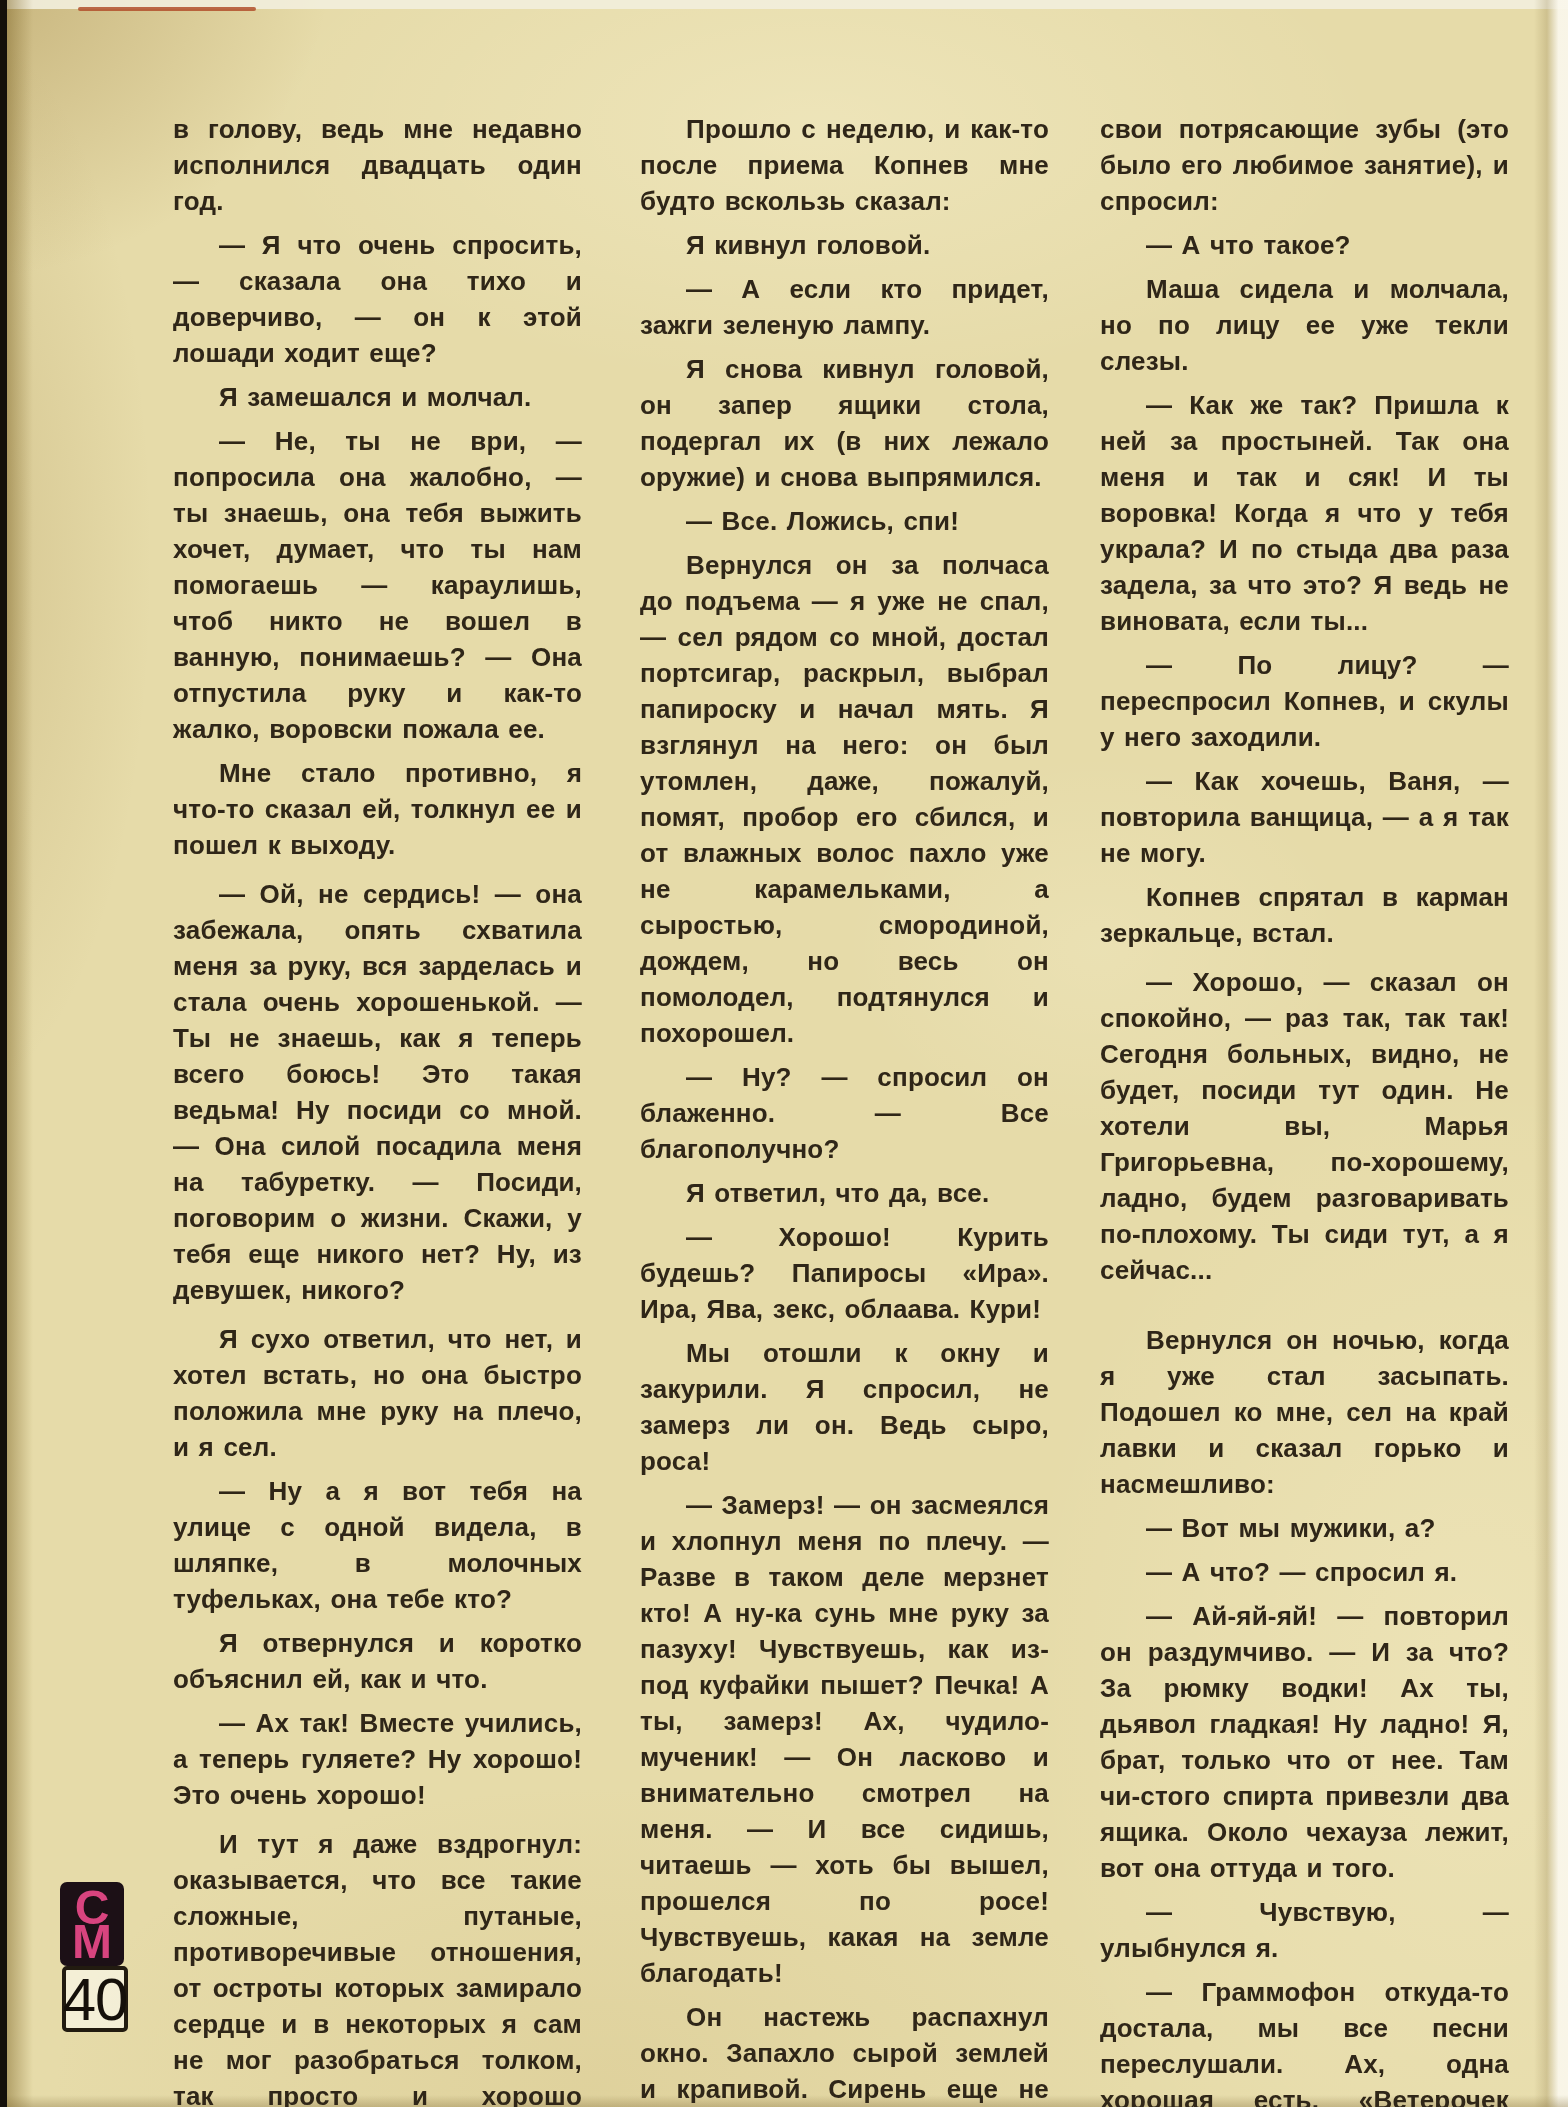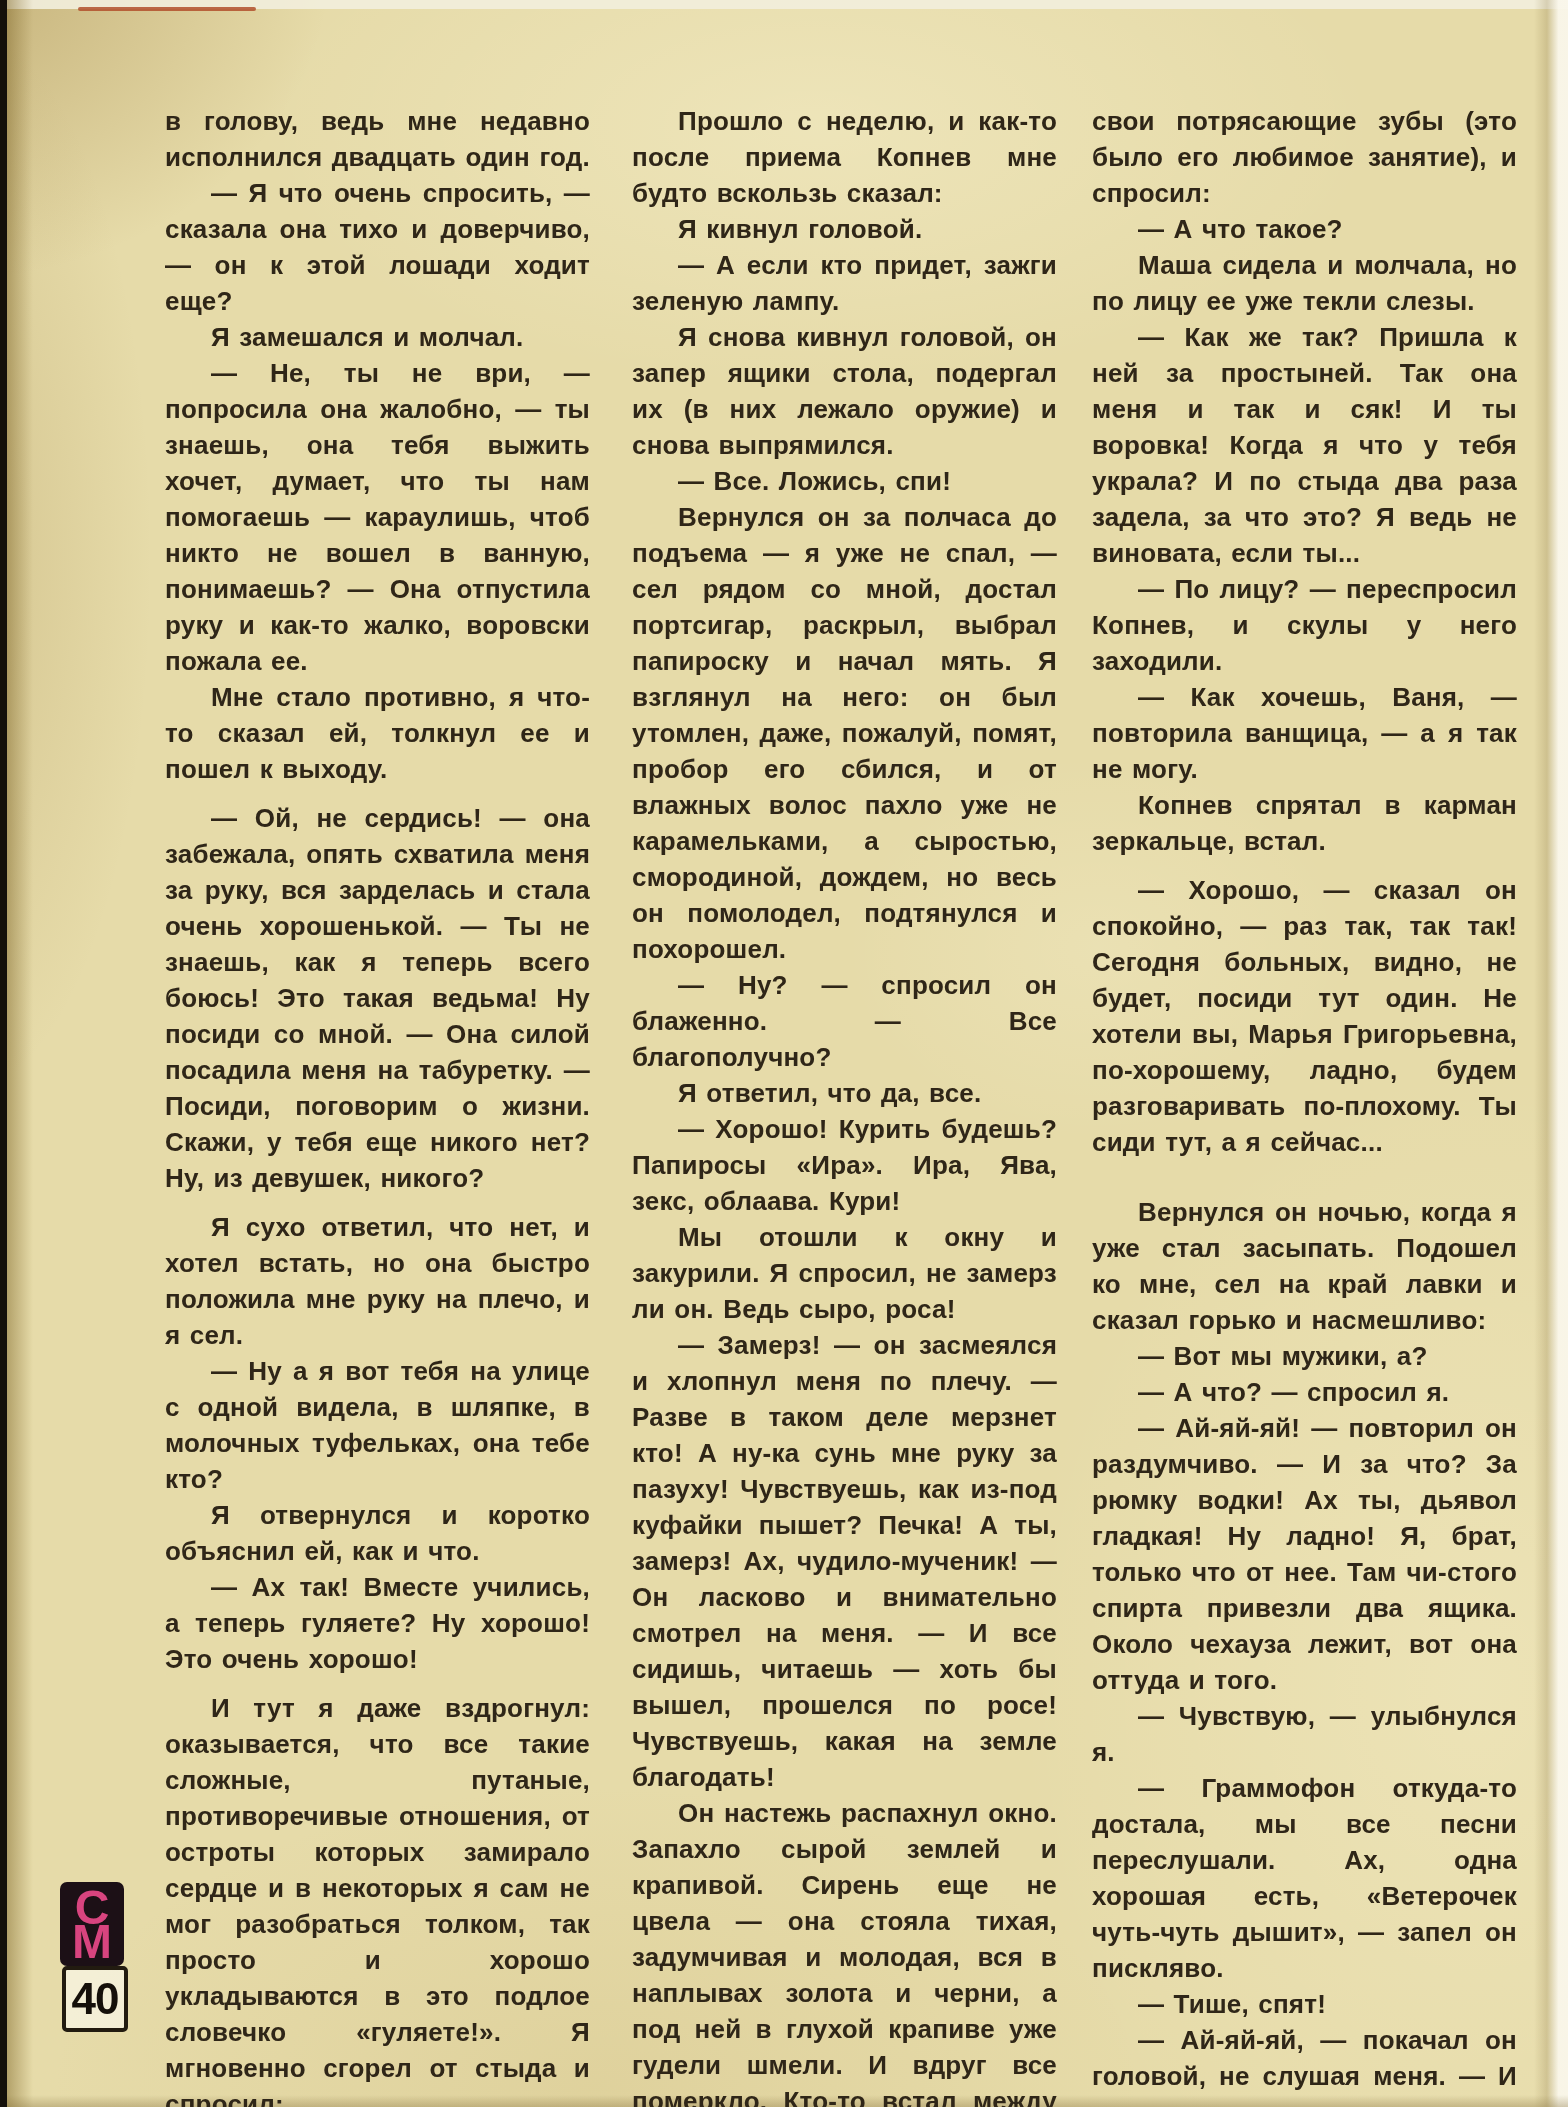--- a/index.html
+++ b/index.html
@@ -33,42 +33,42 @@
   
   .col{
     position:absolute;top:103px;width:425px;
     color:#2f2618;
     font-size:26px;font-weight:bold;line-height:36px;
     text-align:justify;letter-spacing:0.2px;word-spacing:2px;
   }
   .col-1{left:165px;}
   .col-2{left:632px;}
   .col-3{left:1092px;}
-  .col p{margin:0;padding:0;}
+  .col p{margin:8px;padding:0;}
   .col p.ind{text-indent:46px;}
   .col p.gap-sm{margin-top:13px;}
   .col p.gap-lg{margin-top:34px;}
 
   
   .logo{
     position:absolute;left:60px;top:1882px;width:64px;height:84px;
     background:#1c1016;border-radius:7px;
     display:flex;flex-direction:column;align-items:center;justify-content:center;
     overflow:hidden;
   }
   .logo .logo-c{color:#d8447f;font-size:48px;font-weight:bold;line-height:38px;margin-top:2px;}
   .logo .logo-m{color:#d8447f;font-size:48px;font-weight:bold;line-height:38px;margin-top:-4px;}
 
   
   .page-number{
     position:absolute;left:62px;top:1966px;width:58px;height:58px;
     background:rgba(255,255,252,0.55);
     border:4px solid #221b10;border-radius:5px;
     display:flex;align-items:center;justify-content:center;
-    font-size:44px;font-weight:bold;color:#15100a;letter-spacing:-1px;
+    font-size:60px;font-weight:normal;color:#15100a;letter-spacing:-1px;
   }
 </style>
 </head>
 <body>
 
 <div class="page">
   <div class="edge-top"></div>
   <div class="edge-right"></div>
   <div class="edge-bottom"></div>
   <div class="edge-left"></div>

